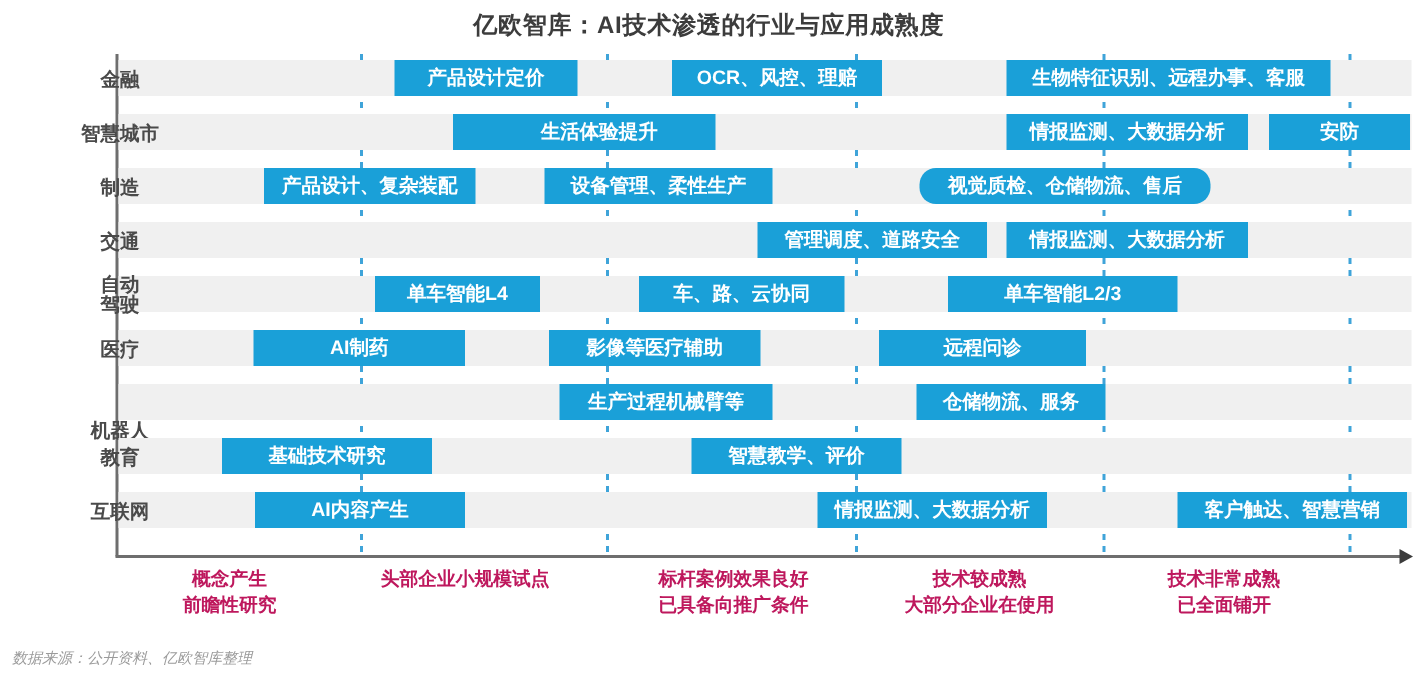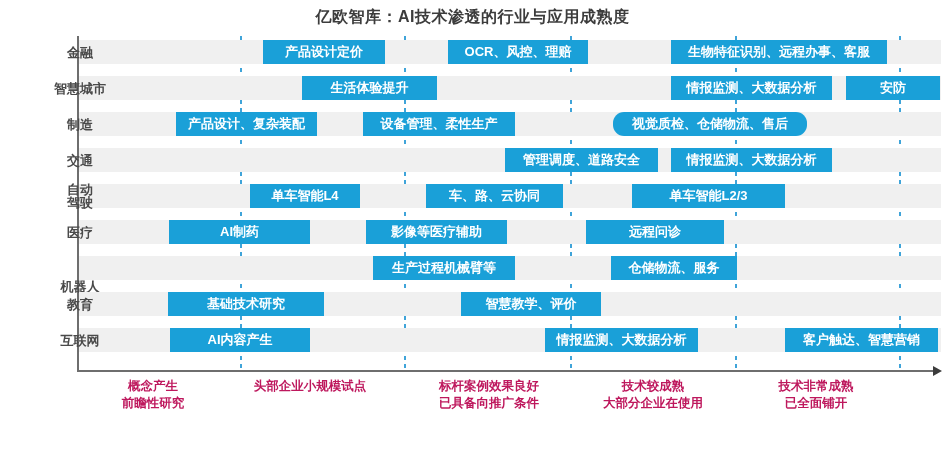--- a/index.html
+++ b/index.html
@@ -80,21 +80,21 @@
       <div class="gridline" style="left: 570px;"></div>
       <div class="gridline" style="left: 735px;"></div>
       <div class="gridline" style="left: 899px;"></div>
       <div class="band" style="top: 40px;"></div>
       <div class="row-label" style="top: 45.5px;">金融</div>
       <div class="item-box" style="left: 263px; top: 40px; width: 122px;">产品设计定价</div>
       <div class="item-box" style="left: 448px; top: 40px; width: 140px;">OCR、风控、理赔</div>
       <div class="item-box" style="left: 671px; top: 40px; width: 216px;">生物特征识别、远程办事、客服</div>
       <div class="band" style="top: 76px;"></div>
       <div class="row-label" style="top: 81.5px;">智慧城市</div>
-      <div class="item-box" style="left: 302px; top: 76px; width: 135px;">生活体验提升</div>
+      <div class="item-box" style="left: 302px; top: 76px; width: 155px; padding-left: 20px;">生活体验提升</div>
       <div class="item-box" style="left: 671px; top: 76px; width: 161px;">情报监测、大数据分析</div>
       <div class="item-box" style="left: 846px; top: 76px; width: 94px;">安防</div>
       <div class="band" style="top: 112px;"></div>
       <div class="row-label" style="top: 117.5px;">制造</div>
       <div class="item-box" style="left: 176px; top: 112px; width: 141px;">产品设计、复杂装配</div>
       <div class="item-box" style="left: 363px; top: 112px; width: 152px;">设备管理、柔性生产</div>
       <div class="item-box" style="left: 613px; top: 112px; width: 194px; border-radius: 11px;">视觉质检、仓储物流、售后</div>
       <div class="band" style="top: 148px;"></div>
       <div class="row-label" style="top: 153.5px;">交通</div>
       <div class="item-box" style="left: 505px; top: 148px; width: 153px;">管理调度、道路安全</div>
@@ -109,31 +109,32 @@
       <div class="row-label" style="top: 225.5px;">医疗</div>
       <div class="item-box" style="left: 169px; top: 220px; width: 141px;">AI制药</div>
       <div class="item-box" style="left: 366px; top: 220px; width: 141px;">影像等医疗辅助</div>
       <div class="item-box" style="left: 586px; top: 220px; width: 138px;">远程问诊</div>
       <div class="band" style="top: 256px;"></div>
       <div class="row-label" style="top: 261.5px; margin-top: 18px;">机器人</div>
       <div class="item-box" style="left: 373px; top: 256px; width: 142px;">生产过程机械臂等</div>
       <div class="item-box" style="left: 611px; top: 256px; width: 126px;">仓储物流、服务</div>
       <div class="band" style="top: 292px;"></div>
       <div class="row-label" style="top: 297.5px;">教育</div>
-      <div class="item-box" style="left: 148px; top: 292px; width: 156px; margin-left: 20px;">基础技术研究</div>
+      <div class="item-box" style="left: 148px; top: 292px; width: 140px;">基础技术研究</div>
       <div class="item-box" style="left: 461px; top: 292px; width: 140px;">智慧教学、评价</div>
       <div class="band" style="top: 328px;"></div>
       <div class="row-label" style="top: 333.5px;">互联网</div>
       <div class="item-box" style="left: 170px; top: 328px; width: 140px;">AI内容产生</div>
       <div class="item-box" style="left: 545px; top: 328px; width: 153px;">情报监测、大数据分析</div>
       <div class="item-box" style="left: 785px; top: 328px; width: 153px;">客户触达、智慧营销</div>
       <div class="stage-label" style="left: 58px;">概念产生
 前瞻性研究</div>
       <div class="stage-label" style="left: 215px;">头部企业小规模试点</div>
       <div class="stage-label" style="left: 394px;">标杆案例效果良好
 已具备向推广条件</div>
       <div class="stage-label" style="left: 558px;">技术较成熟
 大部分企业在使用</div>
       <div class="stage-label" style="left: 721px;">技术非常成熟
 已全面铺开</div>
     </div>
 
+  <div class="footer-note">数据来源：公开资料、亿欧智库整理</div>
 </div>
 
 </body></html>

